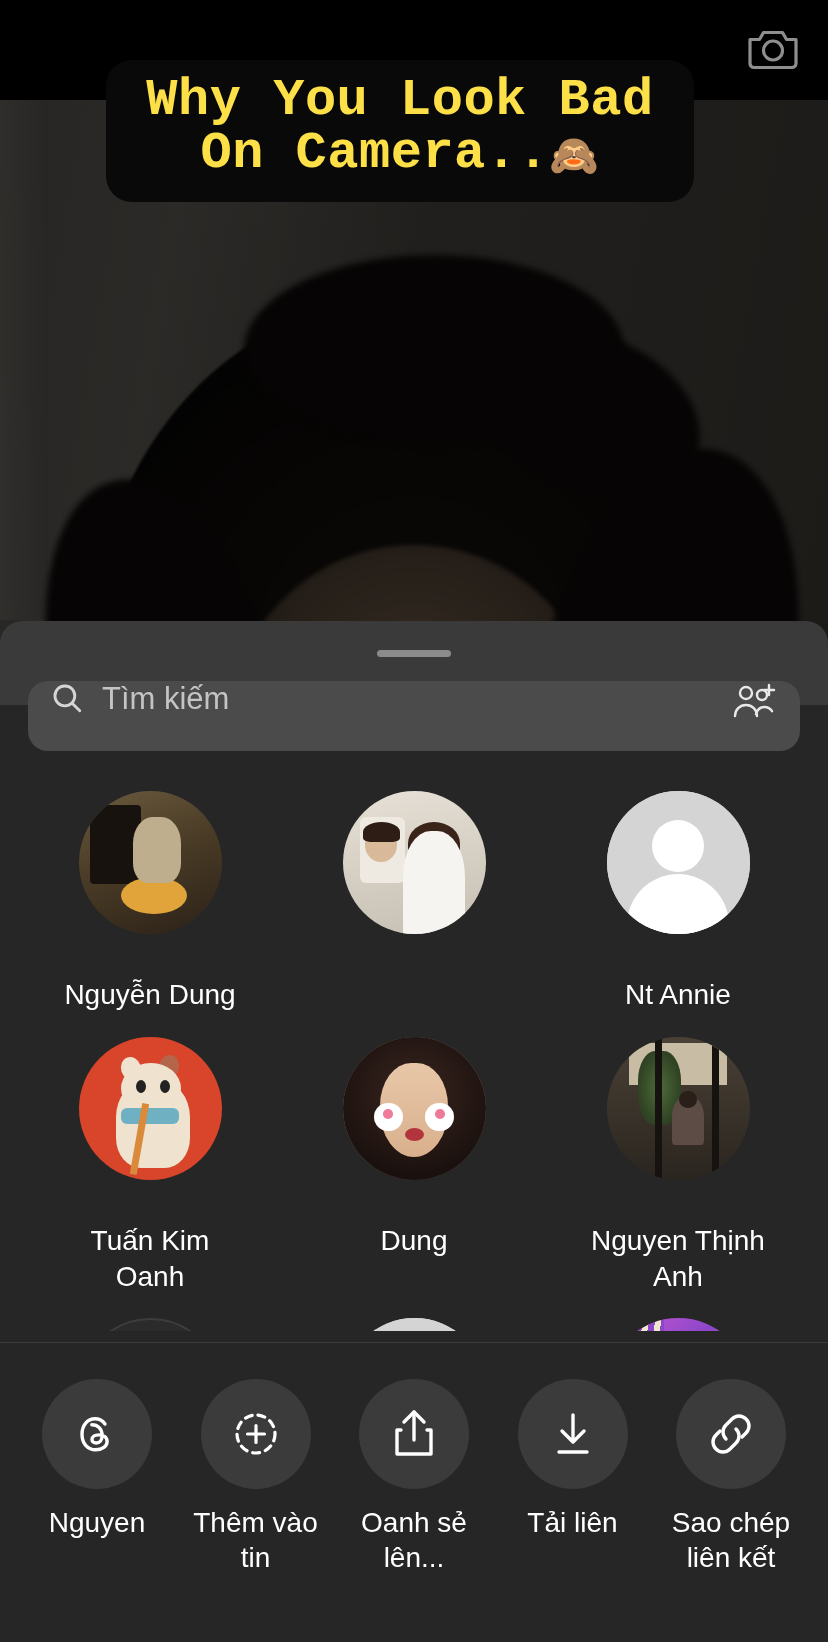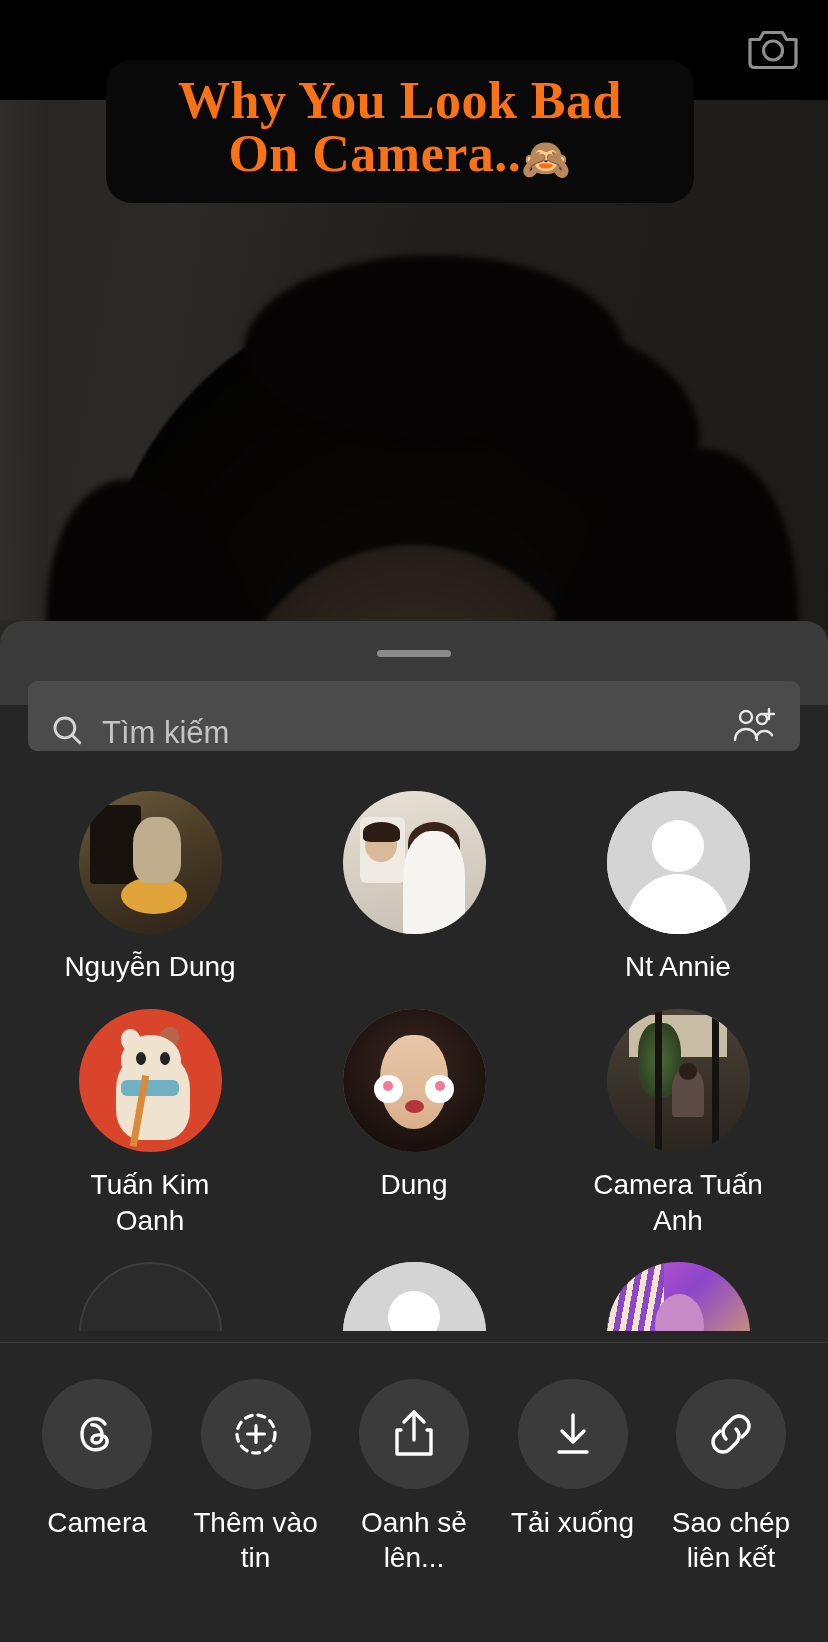--- a/index.html
+++ b/index.html
@@ -141,25 +141,25 @@
     position: absolute;
     left: 106px;
     top: 60px;
     width: 588px;
     padding: 14px 18px 22px;
     background: #090909;
     border-radius: 26px;
     text-align: center;
   }
   .caption-text {
-    font-family: Liberation Serif, serif;
+    font-family: Liberation Mono, monospace;
     font-weight: 700;
     font-size: 52px;
     line-height: 1.02;
-    color: #f97316;
+    color: #fde047;
     letter-spacing: .5px;
     white-space: pre-line;
   }
   .caption-emoji { font-size: 40px; vertical-align: -2px; }
 
   
   .camera-btn {
     position: absolute;
     right: 26px;
     top: 20px;
@@ -202,23 +202,23 @@
   }
 
   
   .search-row {
     position: absolute;
     left: 28px;
     top: 60px;
     width: 772px;
     height: 70px;
     background: #4b4b4c;
-    border-radius: 9px;
+    border-radius: 20px;
     display: flex;
-    align-items: flex-end;
+    align-items: flex-start;
     padding: 0 22px;
   }
   .search-icon { flex: 0 0 auto; margin-right: 18px; display:block; }
   .search-input {
     flex: 1 1 auto;
     background: transparent;
     border: 0;
     outline: none;
     color: #fff;
     font-family: "Liberation Sans", sans-serif;
@@ -239,20 +239,21 @@
   .grid {
     display: grid;
     grid-template-columns: repeat(3, 1fr);
     row-gap: 24px;
     padding: 20px 18px 0;
   }
   .contact {
     display: flex;
     flex-direction: column;
     align-items: center;
+    gap: 28px;
   }
   .avatar {
     width: 143px; height: 143px;
     border-radius: 50%;
     overflow: hidden;
     position: relative;
     background: #cfcfcf;
   }
   .avatar-name {
     margin-top: 15px;
@@ -481,21 +482,21 @@
 
         <div class="contact">
           <div class="avatar av-window">
             <span class="sky"></span>
               <span class="plant"></span>
               <span class="person"></span>
             <span class="phead"></span>
               <span class="frame1"></span>
               <span class="frame2"></span>
           </div>
-          <div class="avatar-name">Camera Tuấn
+          <div class="avatar-name">Nguyen Thịnh
 Anh</div>
         </div>
 
         <div class="contact">
           <div class="avatar av-faint"></div>
           <div class="avatar-name"></div>
         </div>
 
         <div class="contact">
           <div class="avatar">
@@ -516,21 +517,21 @@
     </div>
 
     <div class="actions">
 
       <div class="action">
         <div class="action-circle">
           <svg width="52" height="54" viewBox="0 0 52 54" fill="none" stroke="#fff" stroke-width="3.4" stroke-linecap="round" stroke-linejoin="round">
             <path d="M34 17c-2.6-3.6-6.2-5.2-10-5.2C16.6 11.8 11 18 11 27.2c0 9.6 5.8 15.6 13.8 15.6 6.6 0 11.3-3.6 11.3-8.3 0-4.2-3.5-6.6-8.4-6.6-4 0-6.7 1.9-6.7 4.5 0 2.2 1.8 3.6 4.2 3.6 3.6 0 5.9-2.9 5.9-7.6 0-6.5-4.2-10.6-10.3-10.6"></path>
           </svg>
         </div>
-        <div class="action-label">Camera</div>
+        <div class="action-label">Nguyen</div>
       </div>
 
       <div class="action">
         <div class="action-circle">
           <svg width="54" height="54" viewBox="0 0 54 54" fill="none" stroke="#fff" stroke-width="3.2" stroke-linecap="round">
             <circle cx="27" cy="27" r="19" stroke-dasharray="7 6"></circle>
             <line x1="27" y1="18.5" x2="27" y2="35.5"></line>
             <line x1="18.5" y1="27" x2="35.5" y2="27"></line>
           </svg>
         </div>
@@ -549,21 +550,21 @@
       </div>
 
       <div class="action">
         <div class="action-circle">
           <svg width="50" height="54" viewBox="0 0 50 54" fill="none" stroke="#fff" stroke-width="3.4" stroke-linecap="round" stroke-linejoin="round">
             <path d="M25 8v26"></path>
             <path d="M14 24l11 11 11-11"></path>
             <path d="M11 45h28"></path>
           </svg>
         </div>
-        <div class="action-label">Tải xuống</div>
+        <div class="action-label">Tải liên</div>
       </div>
 
       <div class="action">
         <div class="action-circle">
           <svg width="52" height="52" viewBox="0 0 52 52" fill="none" stroke="#fff" stroke-width="3.4" stroke-linecap="round" stroke-linejoin="round">
             <path d="M21 31c-4-4-4-10 0-14l6-6c4-4 10-4 14 0s4 10 0 14l-4 4"></path>
             <path d="M31 21c4 4 4 10 0 14l-6 6c-4 4-10 4-14 0s-4-10 0-14l4-4"></path>
           </svg>
         </div>
         <div class="action-label">Sao chép

